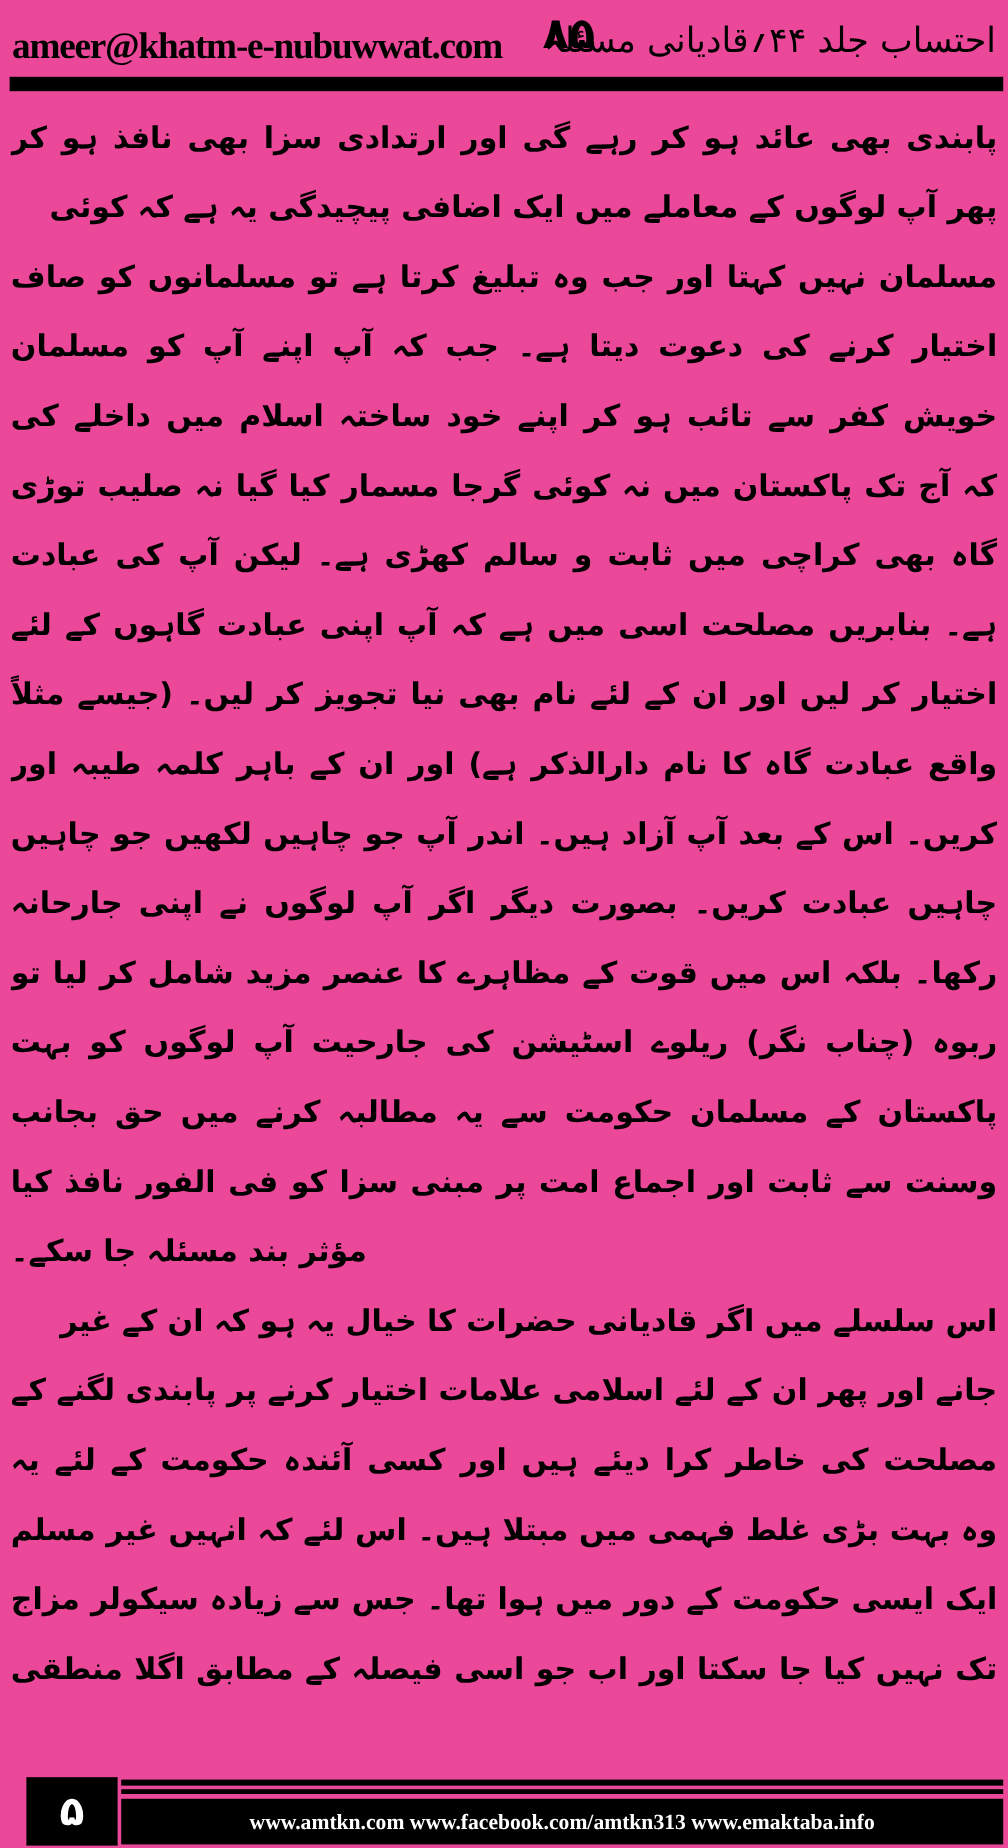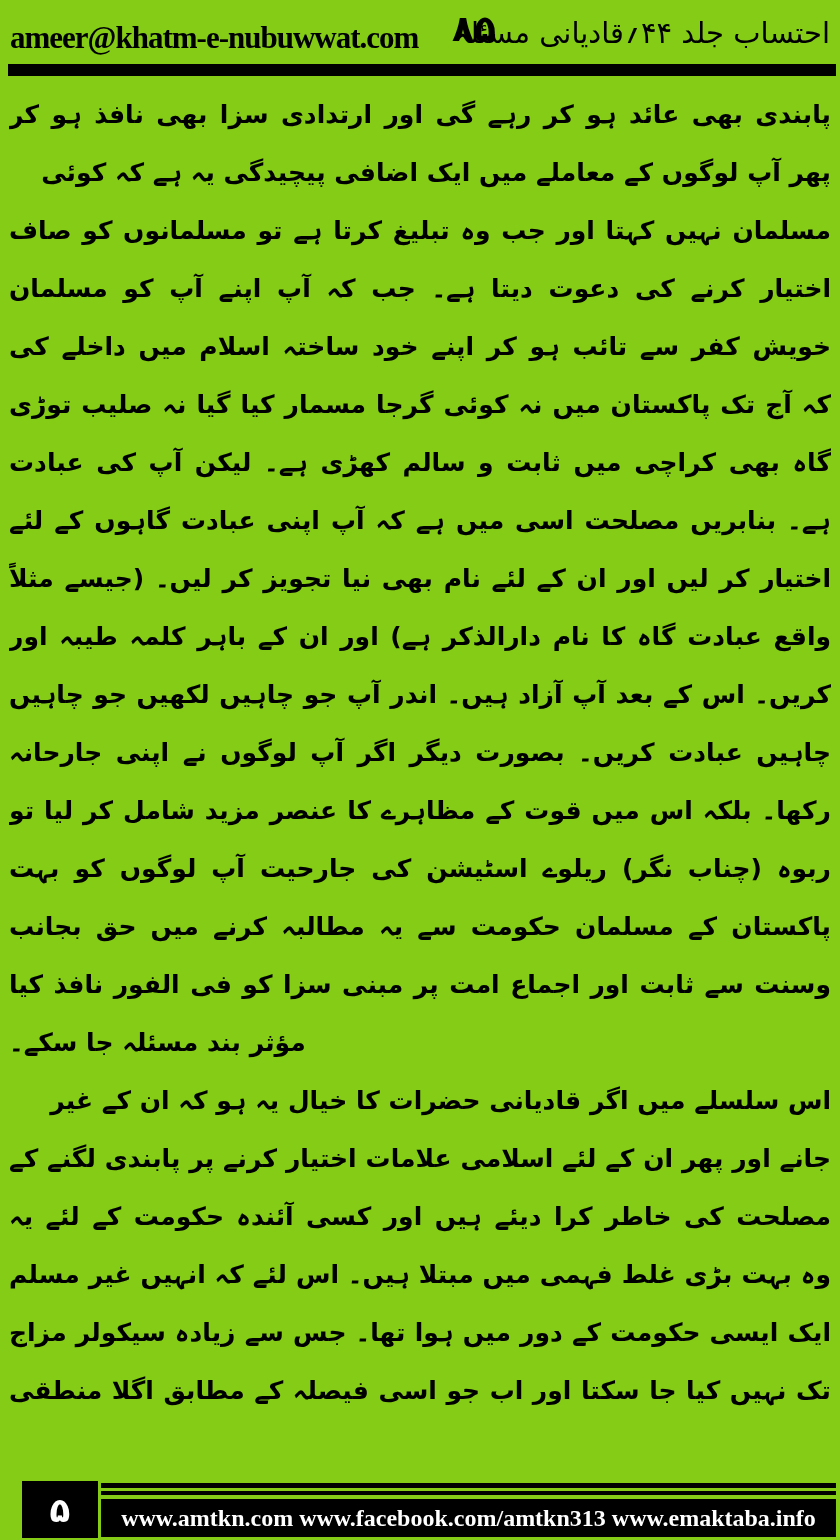--- a/index.html
+++ b/index.html
@@ -1,21 +1,21 @@
 <!DOCTYPE html>
 <html lang="ur"><head>
 <meta charset="utf-8">
 <style>
   * { margin:0; padding:0; box-sizing:border-box; }
   html,body { background:#e8e8e8; }
   .page {
     position:relative;
     width:840px; height:1540px;
     margin:0 auto;
-    background:#84cc16;
+    background:#ec4899;
     overflow:hidden;
     font-family:"DejaVu Sans", sans-serif;
   }
 
   
   .header { position:absolute; top:0; left:0; right:0; height:80px; }
   .header-email {
     position:absolute; left:10px; top:20px;
     font-family:"Liberation Serif", serif;
     font-weight:bold; font-size:31px; letter-spacing:-1px;
@@ -64,21 +64,21 @@
     display:flex; align-items:center; justify-content:center;
     font-size:34px; font-weight:bold;
   }
   .footer-right { position:absolute; left:101px; right:4px; top:5px; }
   .footer-rule-a { height:5px; background:#000; margin-bottom:3px; }
   .footer-rule-b { height:4px; background:#000; margin-bottom:4px; }
   .footer-bar {
     height:38px; background:#000;
     color:#fff; text-align:center;
     font-family:"Liberation Serif", serif;
-    font-weight:bold; font-size:24px; line-height:38px;
+    font-weight:bold; font-size:18px; line-height:38px;
     white-space:nowrap; overflow:hidden;
   }
 </style>
 </head>
 <body>
 
 <div class="page">
 
   <div class="header">
     <div class="header-email">ameer@khatm-e-nubuwwat.com</div>

